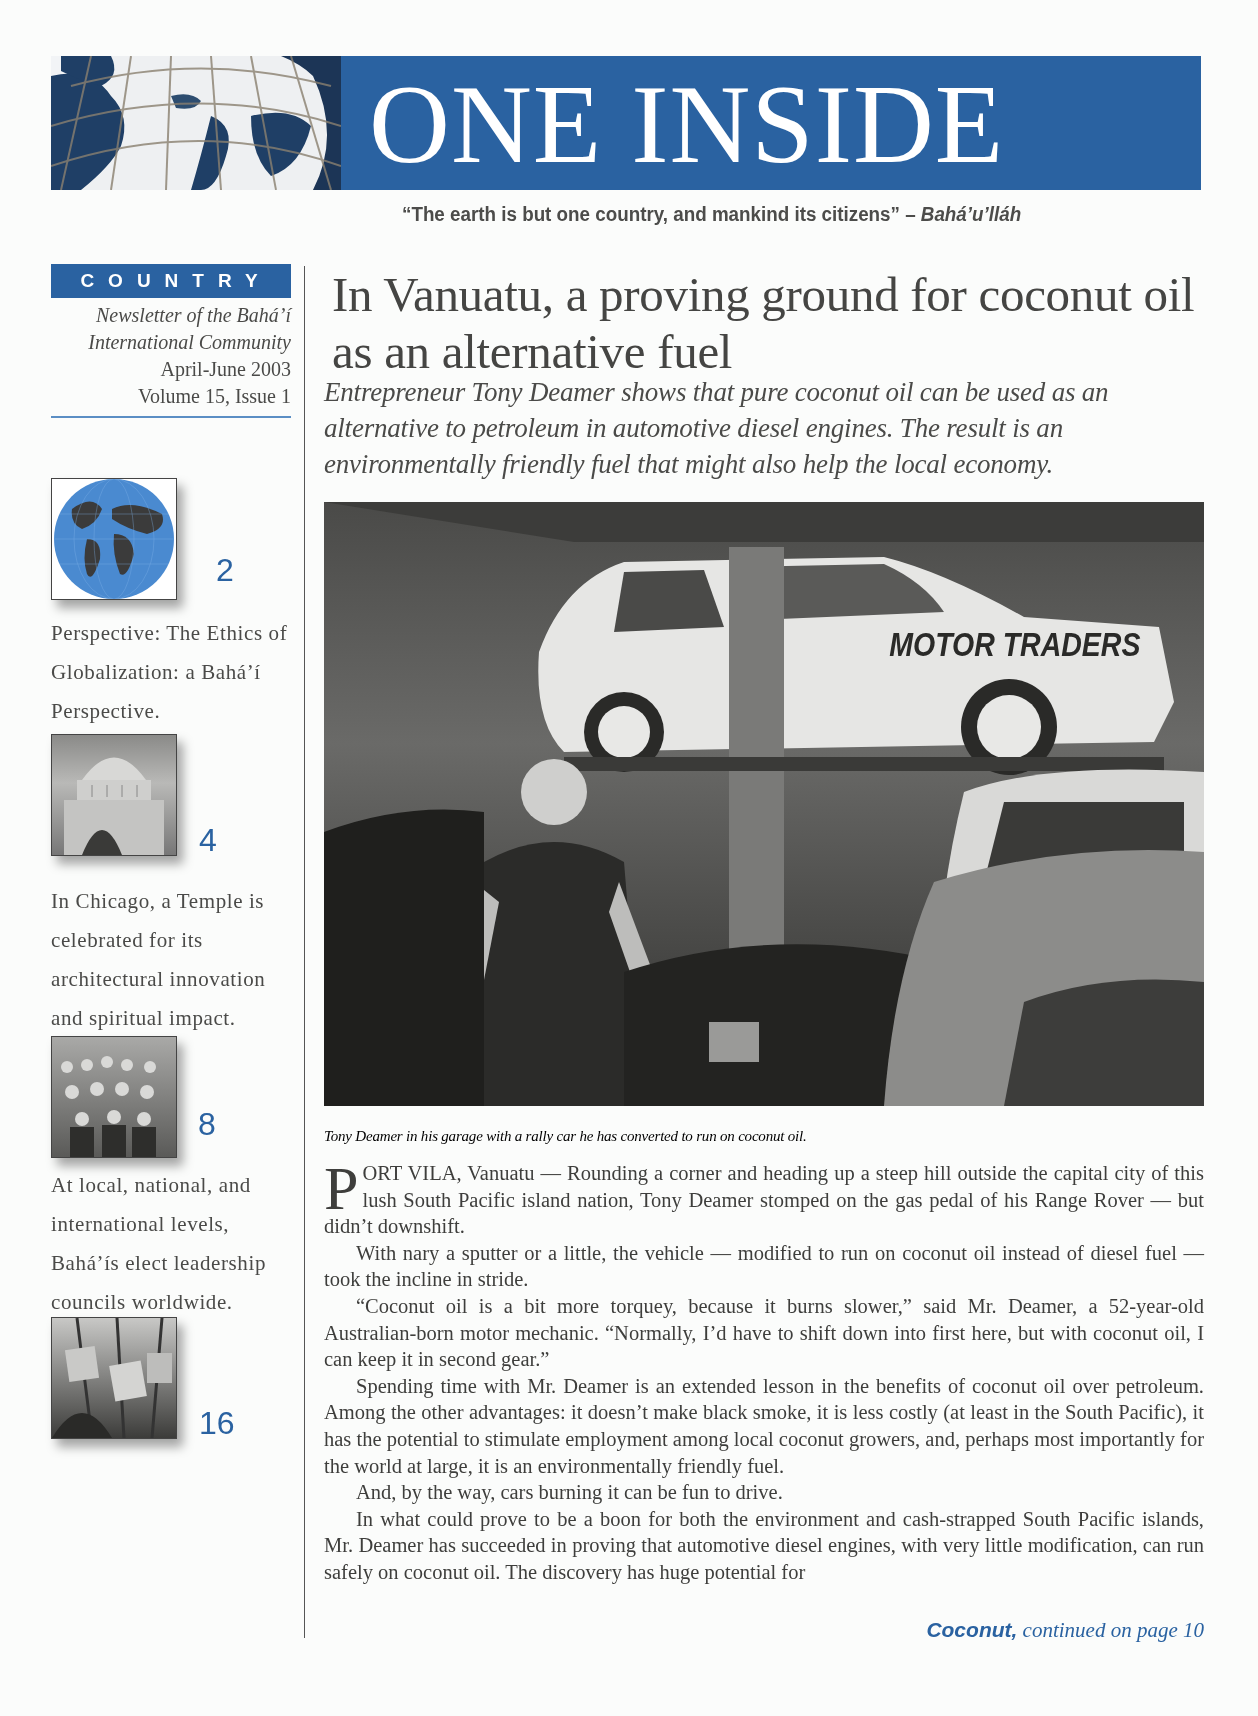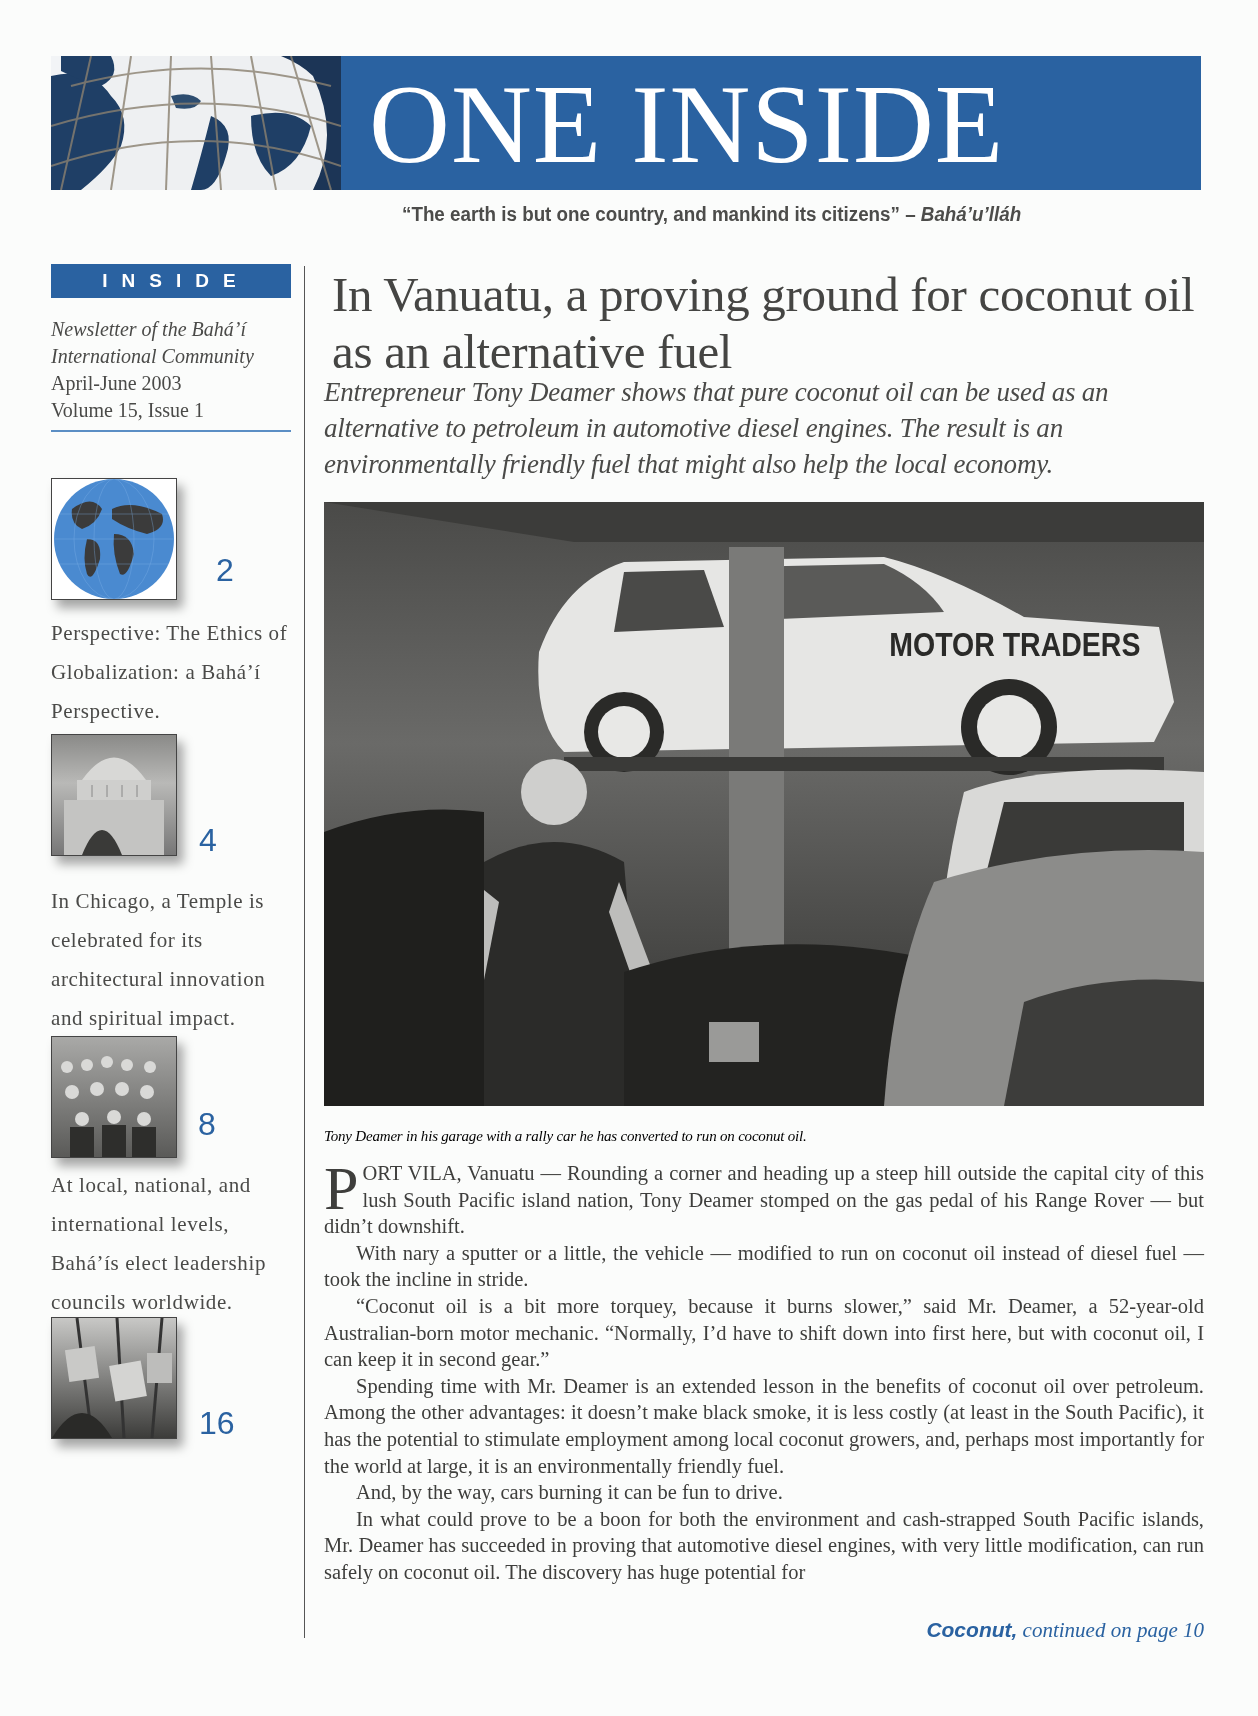--- a/index.html
+++ b/index.html
@@ -38,21 +38,21 @@
     .tagline .author { font-style: italic; }
 
     
     .sidebar { position: absolute; left: 51px; top: 264px; width: 240px; }
     .inside-bar {
       width: 240px; height: 34px; background: #2a62a1;
       color: #fff; font-family: "Liberation Sans", sans-serif;
       font-weight: bold; font-size: 19px; letter-spacing: 14px;
       text-align: center; line-height: 34px; padding-left: 10px; box-sizing: border-box;
     }
-    .issue-info { text-align: left; margin-top: 18px; font-size: 20px; line-height: 27px; color: #4a4a48; }
+    .issue-info { text-align: right; margin-top: 4px; font-size: 20px; line-height: 27px; color: #4a4a48; }
     .issue-info .it { font-style: italic; }
     .sidebar-rule { height: 2px; background: #5b8ec4; margin-top: 6px; width: 240px; }
 
     .toc-item { position: absolute; left: 0; width: 250px; }
     .thumb {
       position: absolute; left: 0; width: 124px; height: 120px;
       border: 1px solid #444; box-shadow: 6px 8px 10px rgba(0,0,0,0.35);
       overflow: hidden; background: #888;
     }
     .page-num {
@@ -73,21 +73,21 @@
       font-family: "Liberation Serif", serif; font-size: 49px; line-height: 57px;
       color: #454543; letter-spacing: -0.3px;
     }
     .deck {
       position: absolute; left: 324px; top: 374px; width: 880px;
       font-style: italic; font-size: 27px; line-height: 36px; color: #4a4a48;
       letter-spacing: -0.2px;
     }
     .photo {
       position: absolute; left: 324px; top: 502px; width: 880px; height: 604px;
-      background: #a3a3a3; overflow: hidden;
+      background: #a3a3a3; overflow: hidden; font-style: italic;
     }
     .caption {
       position: absolute; left: 324px; top: 1128px; width: 880px;
       font-style: italic; font-size: 15px; color: #000000; letter-spacing: -0.2px;
     }
     .body-text {
       position: absolute; left: 324px; top: 1160px; width: 880px;
       font-size: 20.5px; line-height: 26.6px; color: #3e3e3c; text-align: justify;
     }
     .body-text p { margin: 0; text-indent: 32px; }
@@ -127,21 +127,21 @@
         <path d="M240 0 L280 134"></path>
     </g>
   </svg>
   <div class="mast-title">ONE INSIDE</div>
 </div>
 <div class="tagline">
   <span>“The earth is but one country, and mankind its citizens” – </span><span class="author">Bahá’u’lláh</span>
 </div>
 
 <div class="sidebar">
-  <div class="inside-bar">INSIDE</div>
+  <div class="inside-bar">COUNTRY</div>
   <div class="issue-info">
     <div class="it">Newsletter of the Bahá’í</div>
     <div class="it">International Community</div>
     <div>April-June 2003</div>
     <div>Volume 15, Issue 1</div>
   </div>
   <div class="sidebar-rule"></div>
 </div>
 
 <div class="toc-item" style="left:51px; top:478px; height:240px;">

